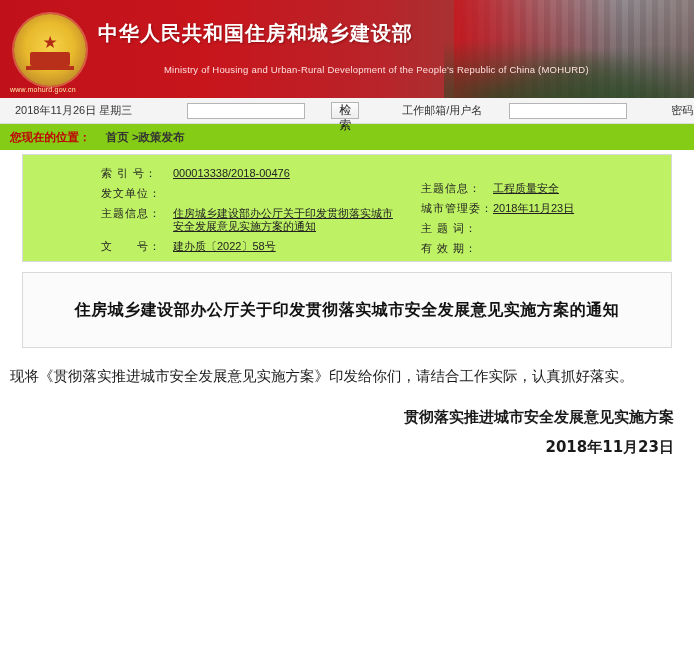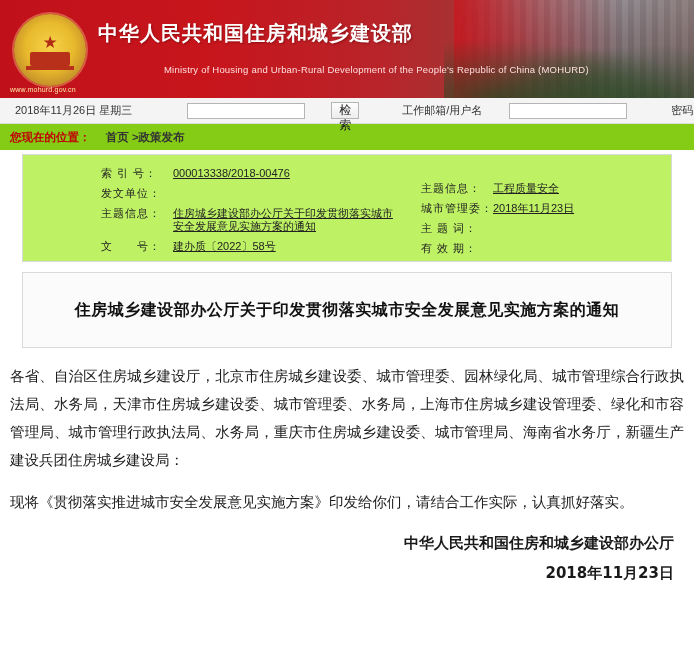--- a/index.html
+++ b/index.html
@@ -368,19 +368,18 @@
       <span class="v"></span>
     </div>
   </div>
 </div>
 
 <div class="titlebox">
   <div class="doc-title">住房城乡建设部办公厅关于印发贯彻落实城市安全发展意见实施方案的通知</div>
 </div>
 
 <div class="body-wrap">
-  <p>各省、自治区住房城乡建设厅，北京市住房城乡建设委、城市管理委、园林绿化局、城市管理综合行政执法局、水务局，天津市住房城乡建设委、城市管理委、水务局，上海市住房城乡建设管理委、绿化和市容管理局、城市管理行政执法局、水务局，重庆市住房城乡建设委、城市管理局、海南省水务厅，新疆生产建设兵团住房城乡建设局：</p>
   <p>现将《贯彻落实推进城市安全发展意见实施方案》印发给你们，请结合工作实际，认真抓好落实。</p>
   <div class="sign">
-    <div>中华人民共和国住房和城乡建设部办公厅</div>
+    <div>贯彻落实推进城市安全发展意见实施方案</div>
     <div class="date">2018年11月23日</div>
   </div>
 </div>
 
 </body></html>

